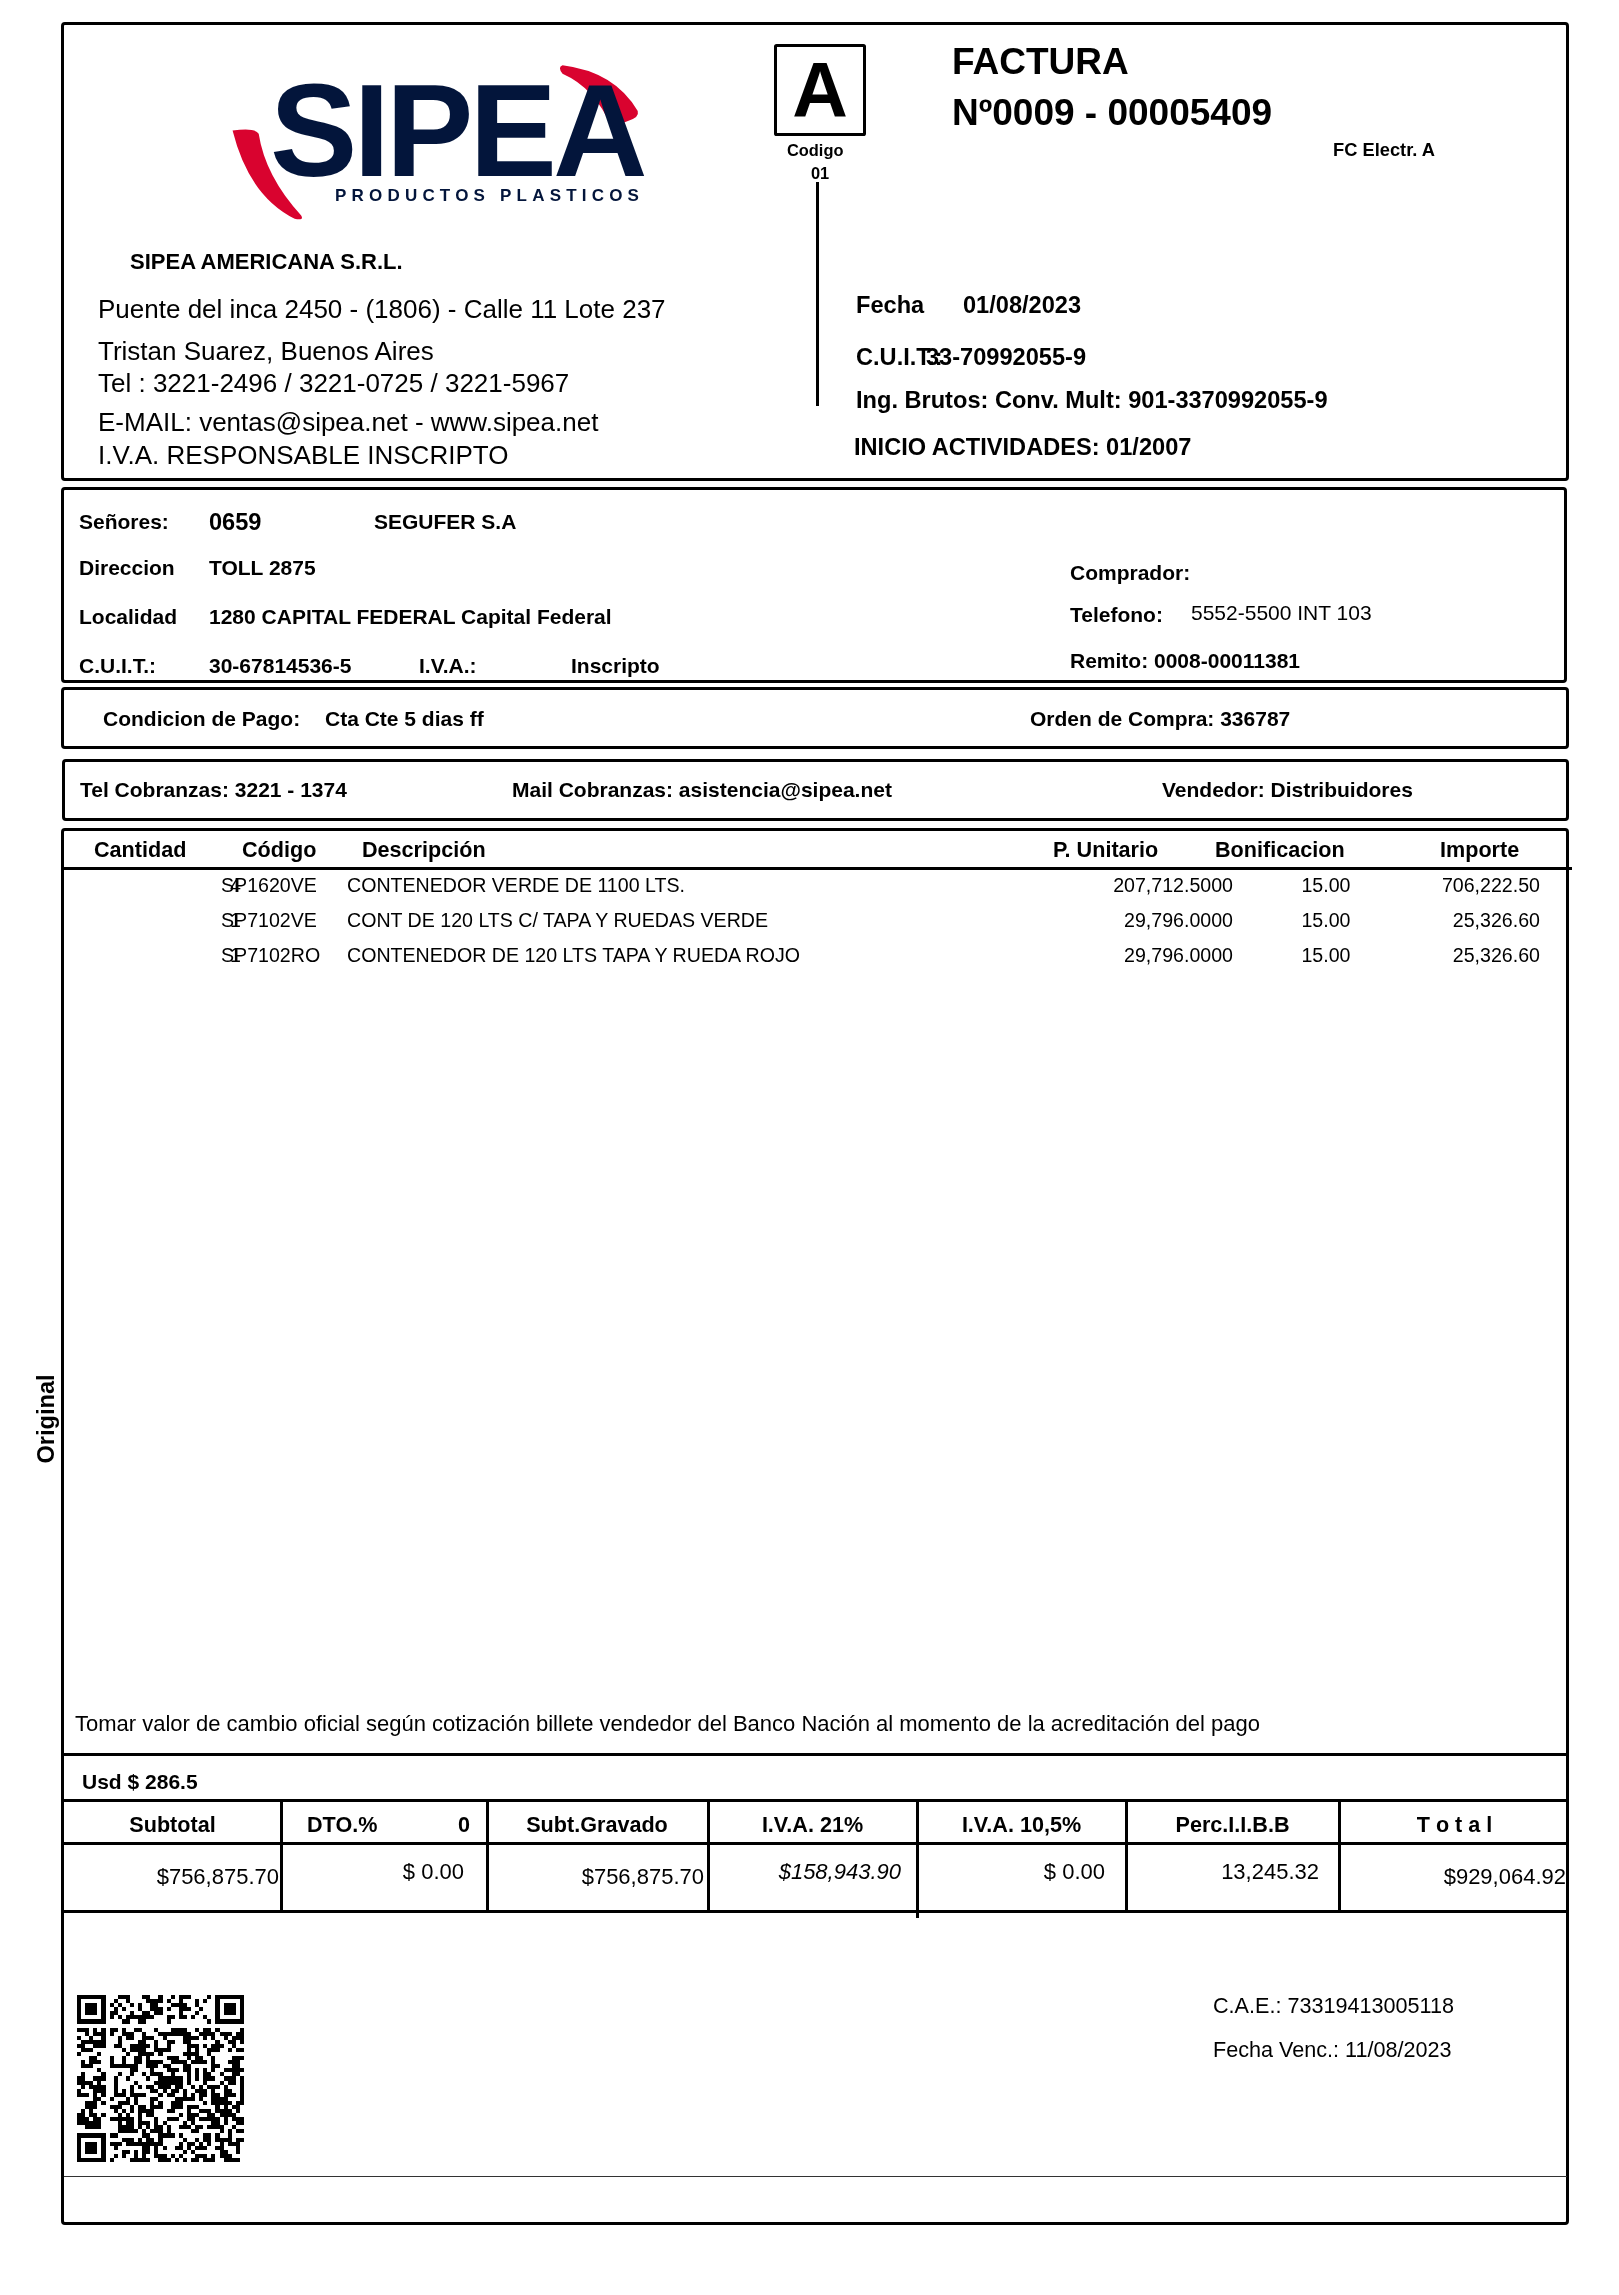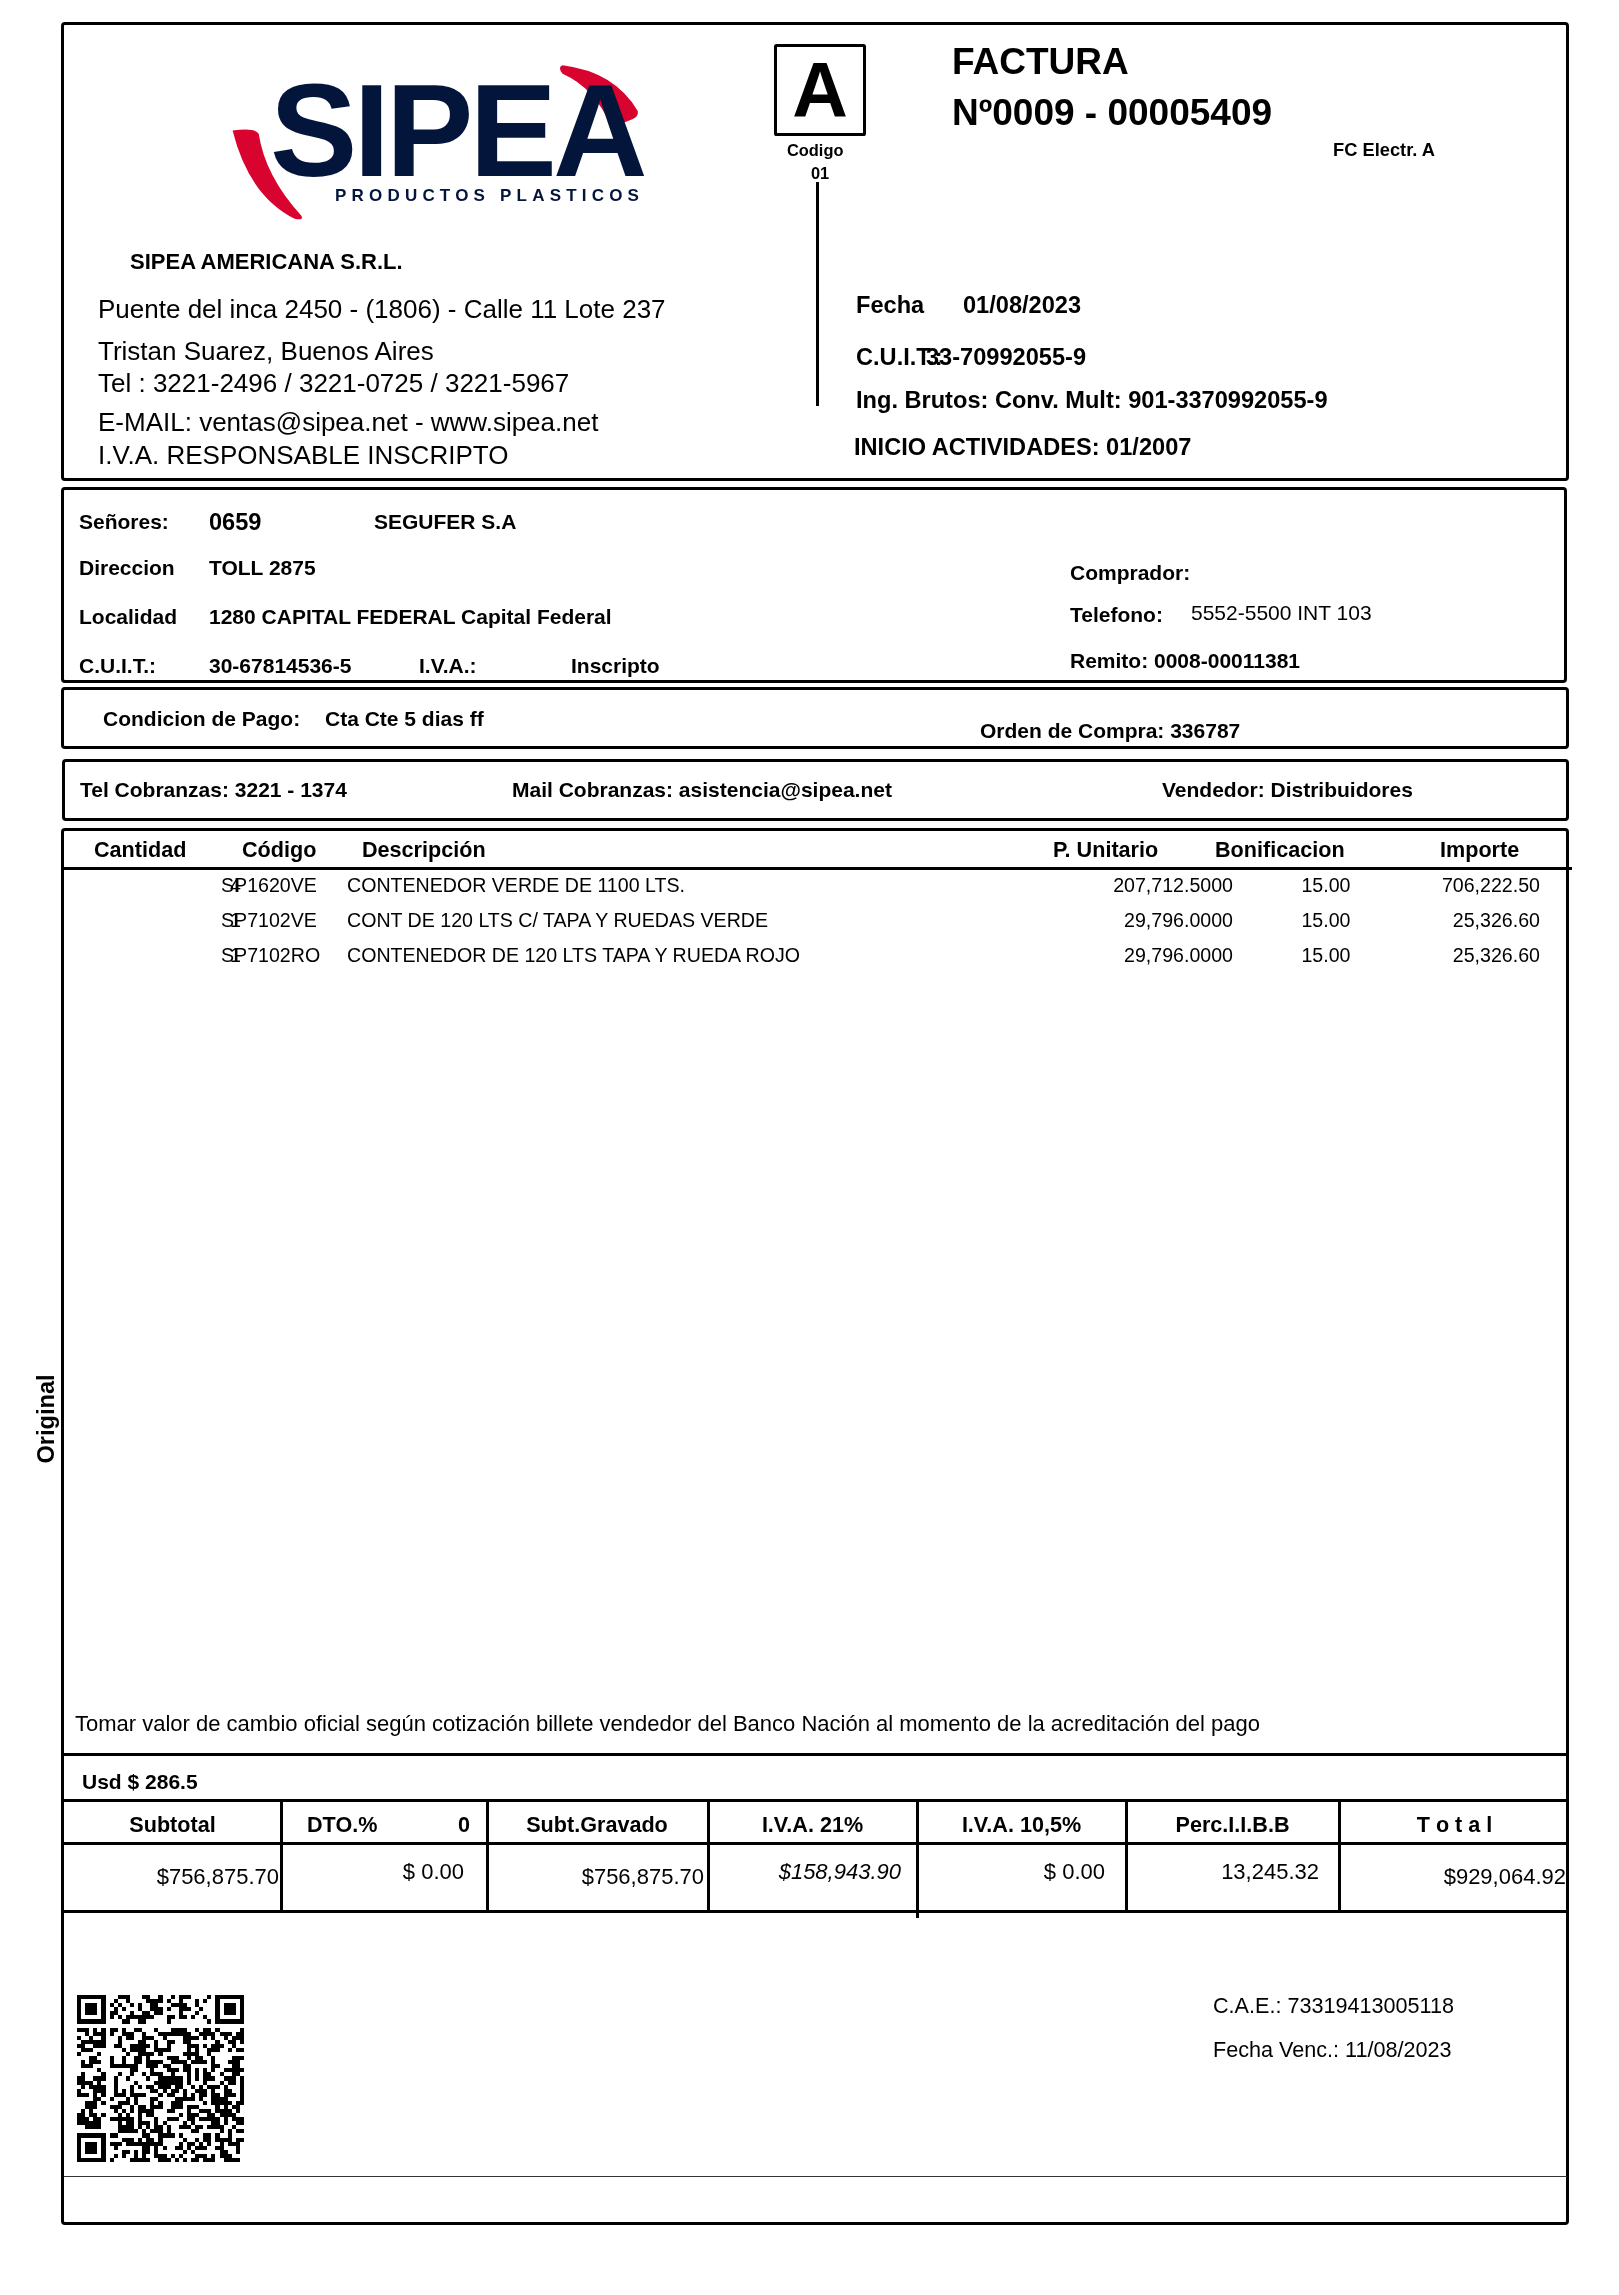--- a/index.html
+++ b/index.html
@@ -98,21 +98,21 @@
 <div class="abs b t32 nowrap" style="left:571px; top:654px;">Inscripto</div>
 
 <div class="abs b t32 nowrap" style="left:1070px; top:561px;">Comprador:</div>
 <div class="abs b t32 nowrap" style="left:1070px; top:603px;">Telefono:</div>
 <div class="abs t32 nowrap" style="left:1191px; top:601px;">5552-5500 INT 103</div>
 <div class="abs b t32 nowrap" style="left:1070px; top:649px;">Remito: 0008-00011381</div>
 
 <div class="box" style="left:61px; top:687px; width:1508px; height:62px;"></div>
 <div class="abs b t32 nowrap" style="left:79px; top:707px;margin-left:24px;">Condicion de Pago:</div>
 <div class="abs b t32 nowrap" style="left:325px; top:707px;">Cta Cte 5 dias ff</div>
-<div class="abs b t32 nowrap" style="left:980px; top:707px;margin-top:12px;">Orden de Compra:  336787</div>
+<div class="abs b t32 nowrap" style="left:1030px; top:707px;">Orden de Compra:  336787</div>
 
 <div class="box" style="left:62px; top:759px; width:1507px; height:62px;"></div>
 <div class="abs b t32 nowrap" style="left:80px; top:778px;">Tel Cobranzas: 3221 - 1374</div>
 <div class="abs b t32 nowrap" style="left:512px; top:778px;">Mail Cobranzas: asistencia@sipea.net</div>
 <div class="abs b t32 nowrap" style="left:1162px; top:778px;">Vendedor: Distribuidores</div>
 
 <div class="box" style="left:61px; top:828px; width:1508px; height:1397px;"></div>
 
 <div>
   <div class="th nowrap" style="left:94px;">Cantidad</div>

